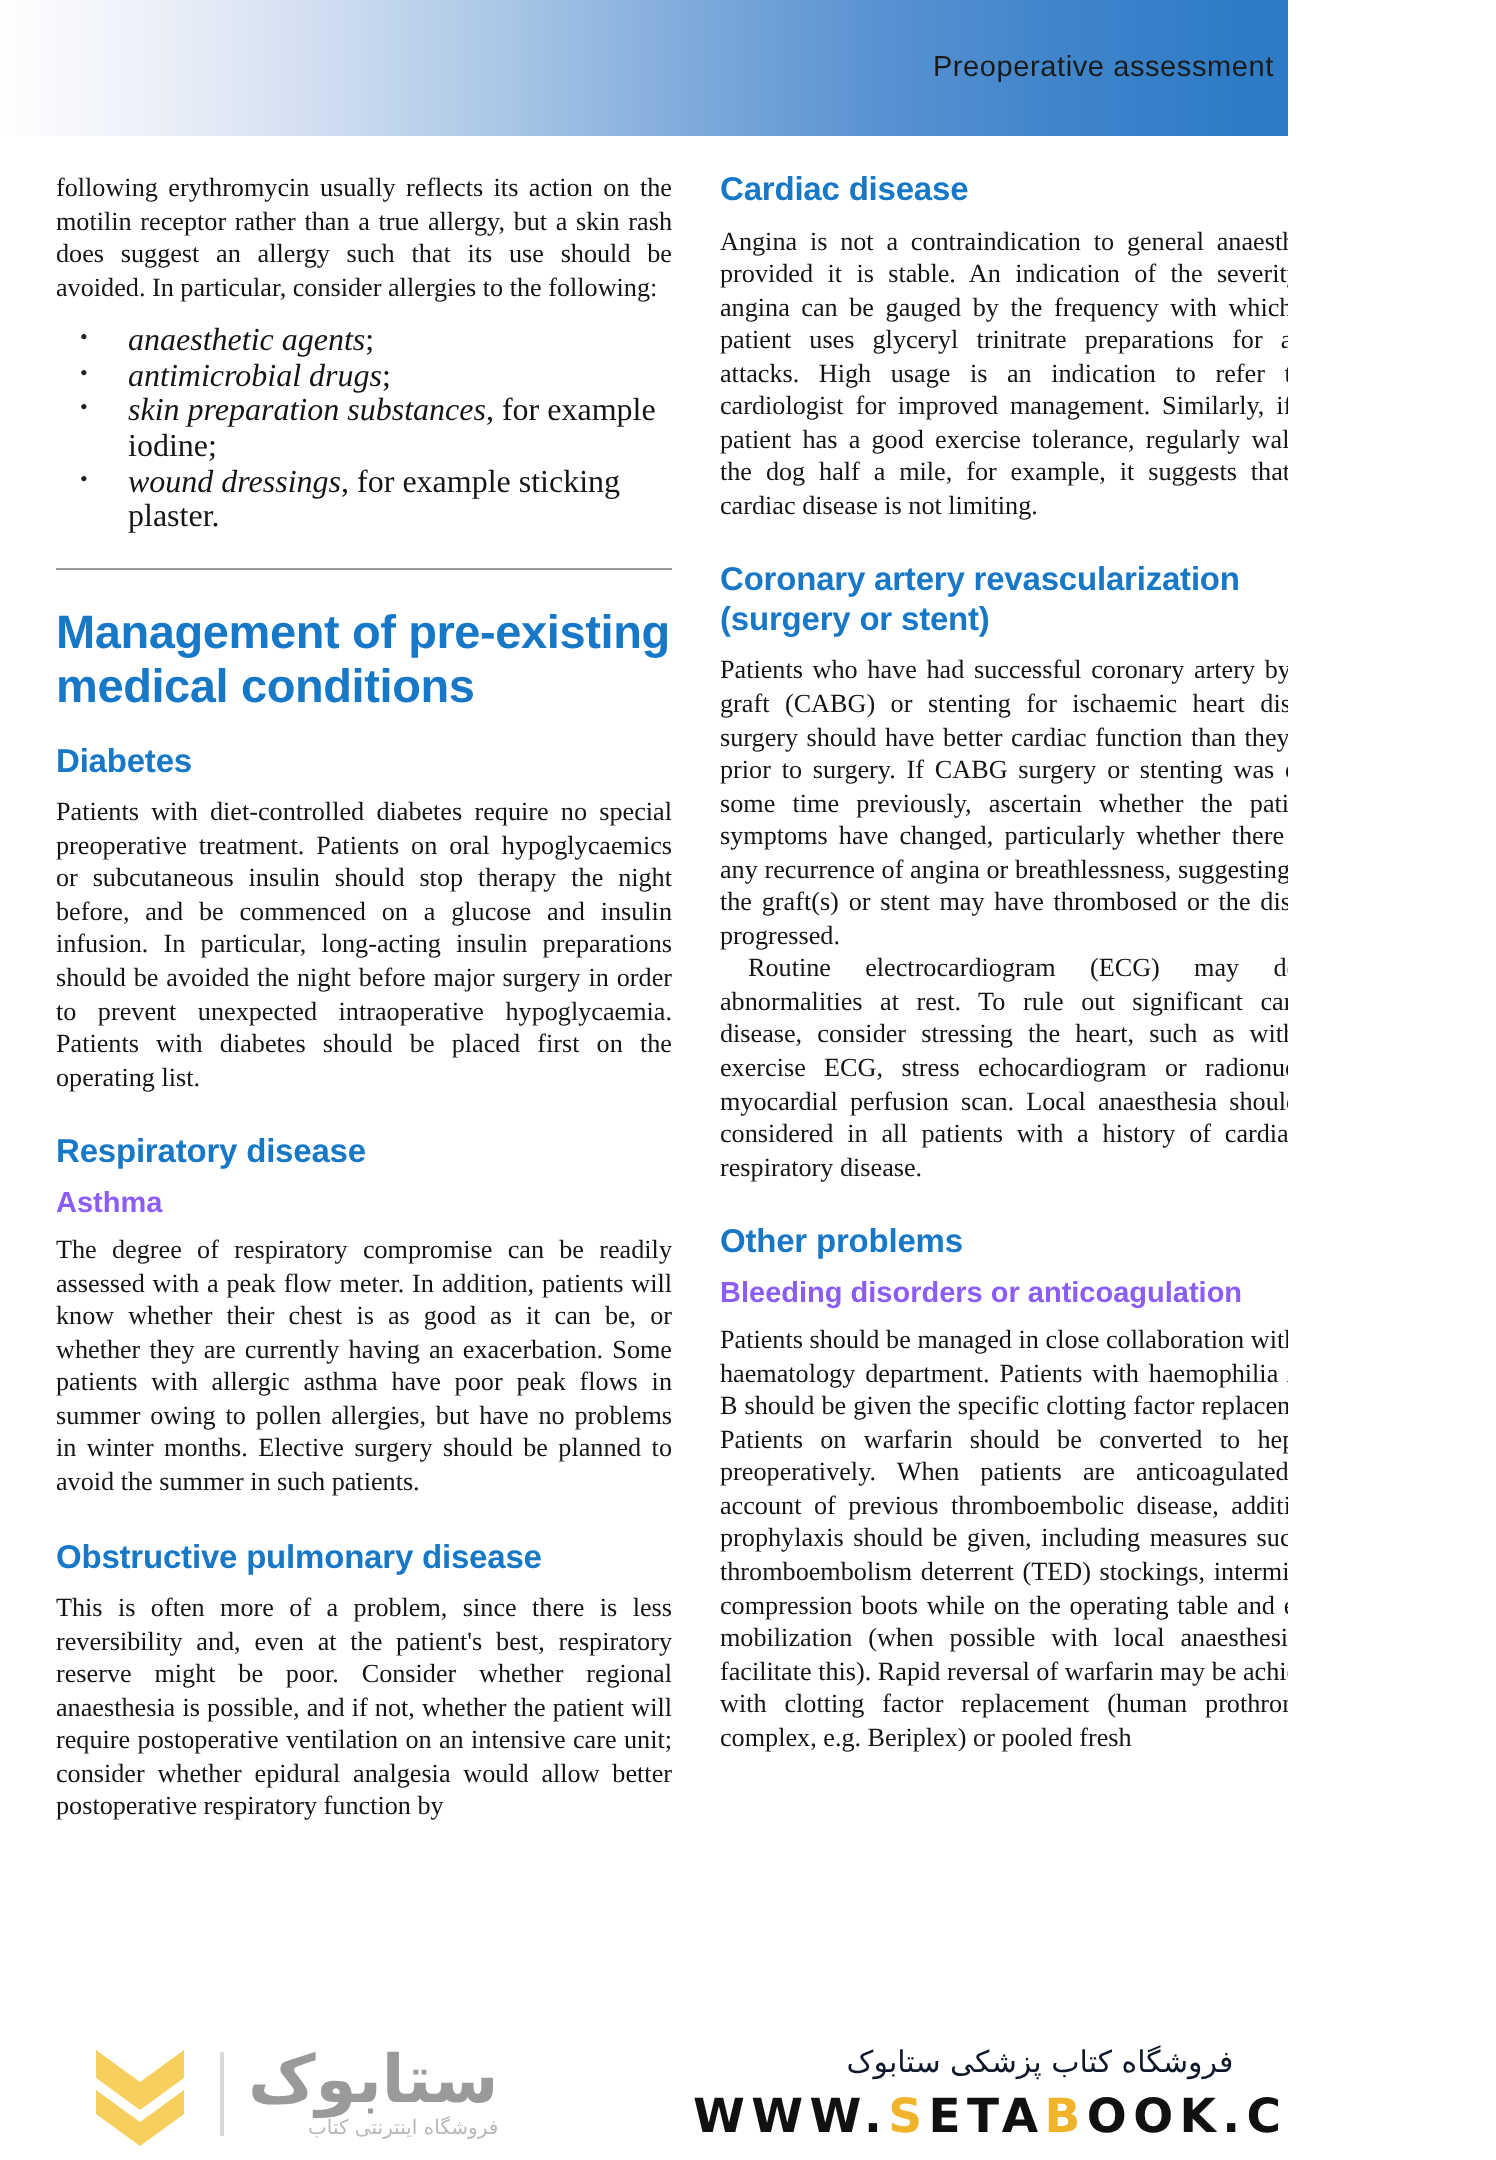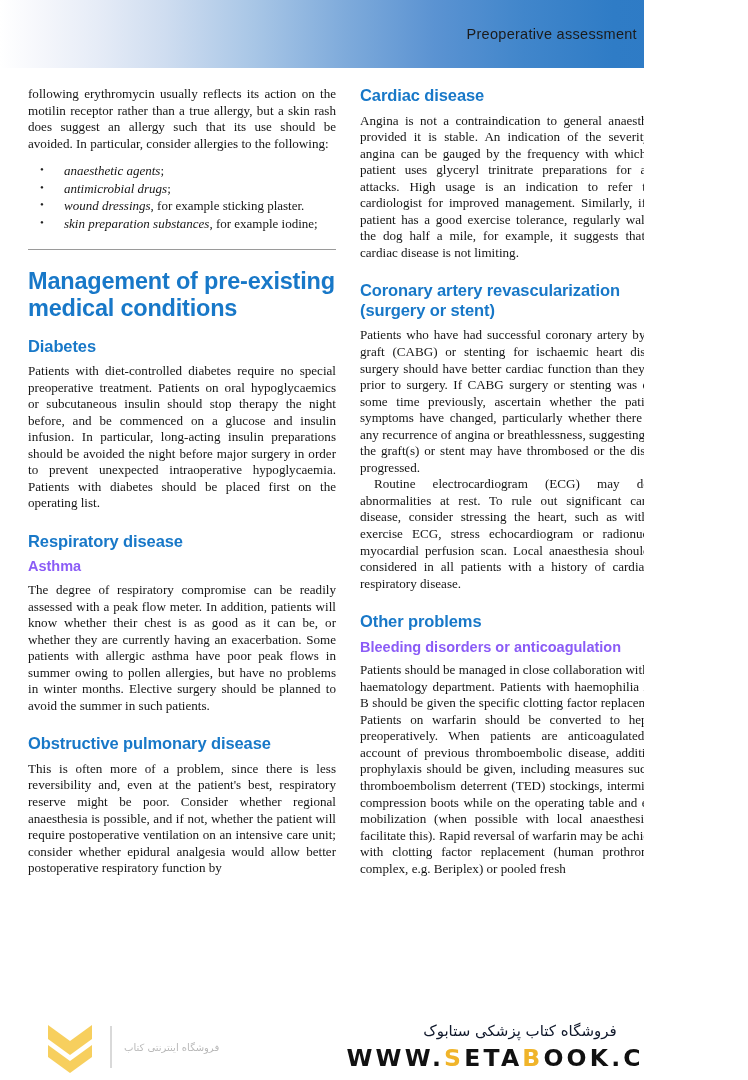--- a/index.html
+++ b/index.html
@@ -132,21 +132,21 @@
 
   ul.bullets {
     list-style: none;
     margin: 10px 0 0 0;
     padding: 0;
   }
   ul.bullets li {
     position: relative;
     padding-left: 36px;
     font-family: "Liberation Serif", serif;
-    font-size: 13px;
+    font-size: 16px;
     line-height: 17.6px;
     color: #151515;
   }
   ul.bullets li::before {
     content: "\2022";
     position: absolute;
     left: 12px;
     top: -1px;
     font-size: 11px;
     color: #222;
@@ -253,24 +253,24 @@
       <p class="body">following erythromycin usually reflects its action on the motilin receptor rather than a true allergy, but a skin rash does suggest an allergy such that its use should be avoided. In particular, consider allergies to the following:</p>
 
       <ul class="bullets">
         <li>
           <span class="term">anaesthetic agents</span><span>;</span>
         </li>
         <li>
           <span class="term">antimicrobial drugs</span><span>;</span>
         </li>
         <li>
-          <span class="term">wound dressings</span><span>, for example sticking plaster.</span>
+          <span class="term">skin preparation substances</span><span>, for example iodine;</span>
         </li>
         <li>
-          <span class="term">skin preparation substances</span><span>, for example iodine;</span>
+          <span class="term">wound dressings</span><span>, for example sticking plaster.</span>
         </li>
       </ul>
 
       <hr class="rule">
 
       <h1 class="sec-title">Management of pre-existing medical conditions</h1>
 
       <h2 class="sub-title">Diabetes</h2>
       <p class="body">Patients with diet-controlled diabetes require no special preoperative treatment. Patients on oral hypoglycaemics or subcutaneous insulin should stop therapy the night before, and be commenced on a glucose and insulin infusion. In particular, long-acting insulin preparations should be avoided the night before major surgery in order to prevent unexpected intraoperative hypoglycaemia. Patients with diabetes should be placed first on the operating list.</p>
 
@@ -309,20 +309,23 @@
 
   <div class="footer">
 
     <div class="footer-logo">
       <svg class="chevron-mark" viewBox="0 0 52 52">
         <polygon points="4,4 26,20 48,4 48,18 26,34 4,18" fill="#f7cf5e"></polygon>
         <polygon points="4,24 26,40 48,24 48,36 26,52 4,36" fill="#f7cf5e"></polygon>
       </svg>
       <div class="logo-divider"></div>
       <div class="logo-word">
+        <div class="logo-main">
+          <span>ستابوک</span>
+        </div>
         <div class="logo-sub">فروشگاه اینترنتی کتاب</div>
       </div>
     </div>
 
     <div class="footer-right">
       <div class="footer-fa">فروشگاه کتاب پزشکی ستابوک</div>
       <div class="footer-url"><span>WWW.</span><span class="hl">S</span><span>ETA</span><span class="hl">B</span><span>OOK.COM</span></div>
     </div>
 
   </div>

